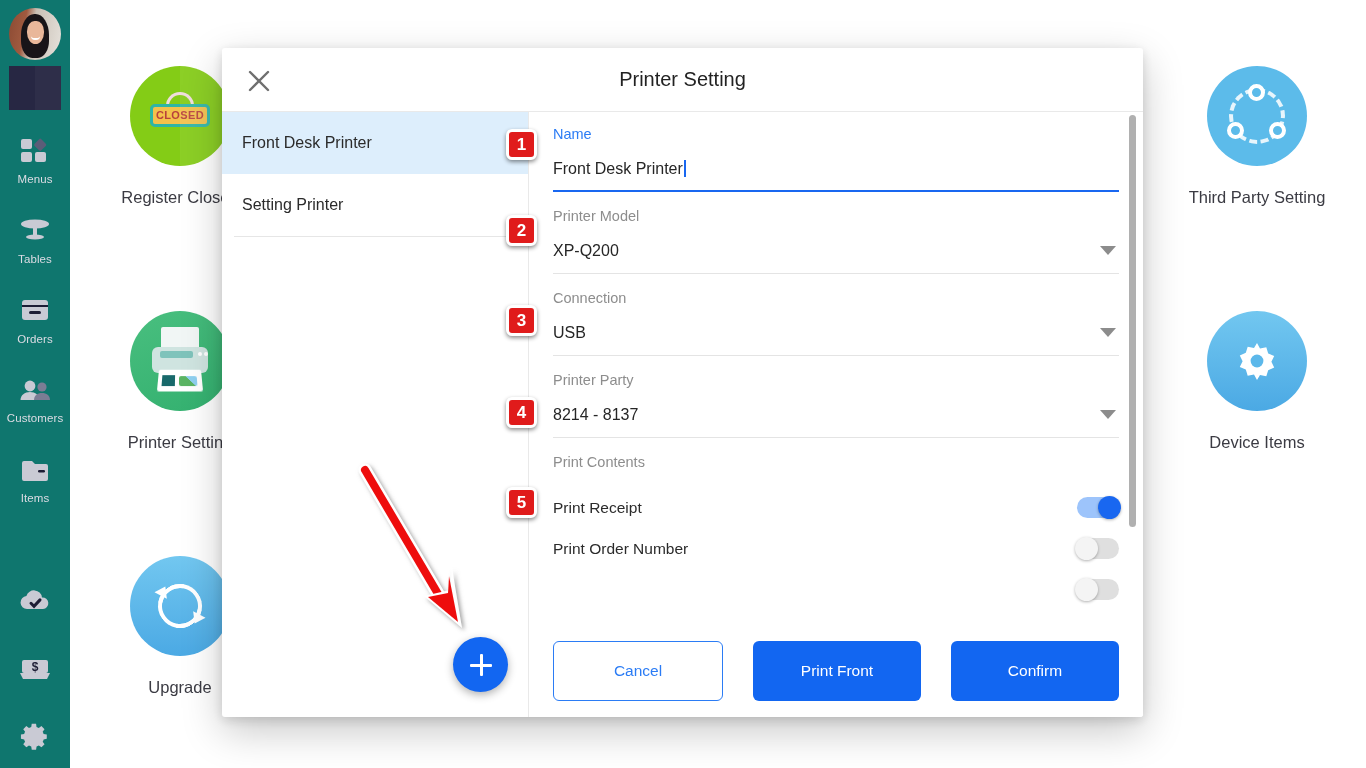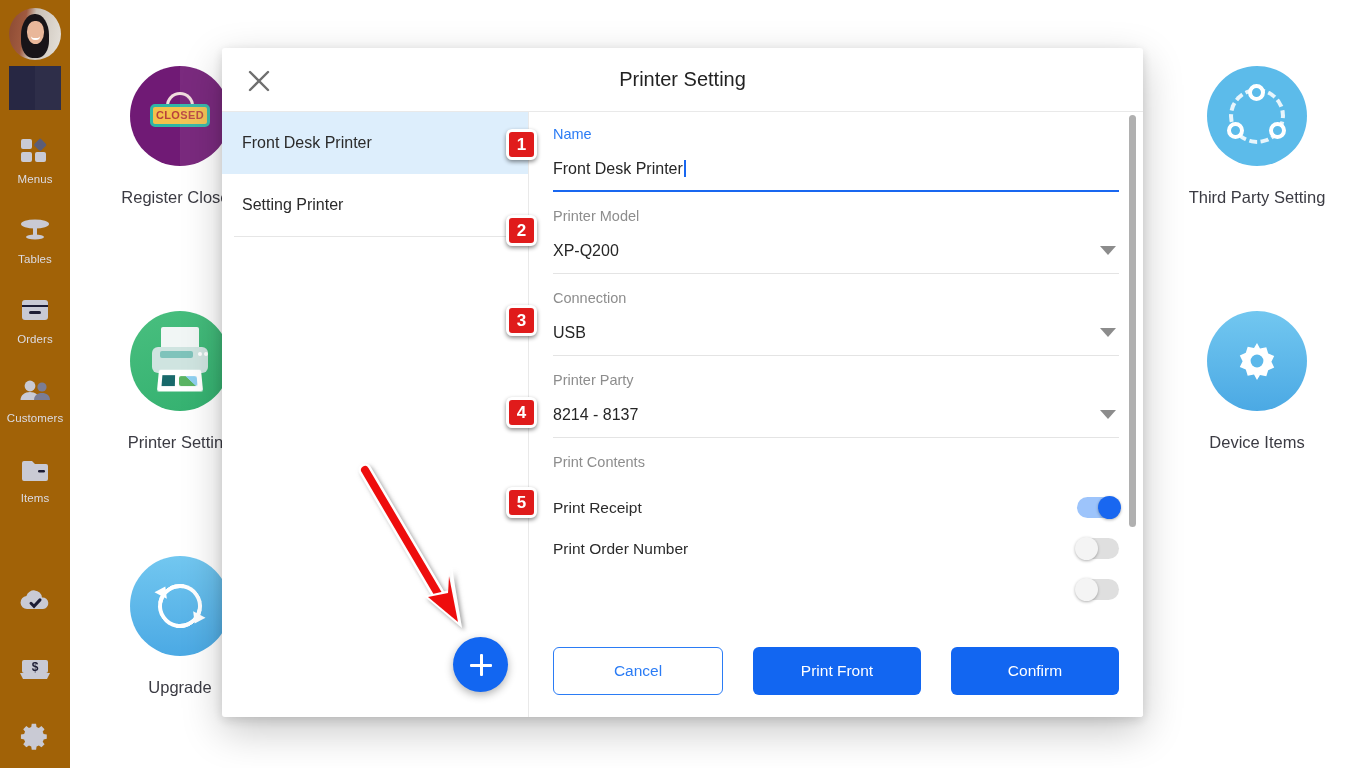--- a/index.html
+++ b/index.html
@@ -7,21 +7,21 @@
     width: 1366px; height: 768px;
     font-family: "Liberation Sans", sans-serif;
     background: #ffffff;
     overflow: hidden;
   }
   #root { position: relative; width: 1366px; height: 768px; }
 
   
   .rail {
     position: absolute; left: 0; top: 0; width: 70px; height: 768px;
-    background: #a16207;
+    background: #0f766e;
     display: flex; flex-direction: column; align-items: center;
   }
   .avatar {
     width: 52px; height: 52px; border-radius: 50%; margin-top: 8px;
     background:
       linear-gradient(100deg, #8b4a33 0%, #a05a3f 30%, #c9c0b5 46%, #e6e2dc 100%);
     position: relative; overflow: hidden; flex: none;
   }
   .avatar .hair {
     position: absolute; left: 12px; top: 6px; width: 28px; height: 44px;
@@ -57,21 +57,21 @@
   .tile .circle {
     width: 100px; height: 100px; border-radius: 50%; margin: 0 auto;
     position: relative; overflow: hidden;
   }
   .tile .cap {
     margin-top: 22px; font-size: 16.5px; color: #3b3b43;
     white-space: nowrap; overflow: hidden;
   }
 
   
-  .c-red { background: #701a75; }
+  .c-red { background: #84cc16; }
   .c-red::after {
     content:""; position:absolute; left:50%; top:0; width:50%; height:100%;
     background: rgba(255,255,255,0.07);
   }
   .hook { position:absolute; left:36px; top:26px; width:28px; height:14px;
     border-top: 3px solid #f0dcdc; border-left: 3px solid #f0dcdc; border-right: 3px solid #f0dcdc;
     border-radius: 14px 14px 0 0; border-bottom: none; }
   .closedsign {
     position:absolute; left:20px; top:38px; width:60px; height:23px;
     background:#f3c14b; border:3px solid #2eb5a5; border-radius:5px;
@@ -186,21 +186,21 @@
                   box-shadow:0 1px 3px rgba(0,0,0,.3); }
   .switch.on .knob { right:-2px; background:#1967f0; }
   .switch.off .knob { left:-2px; background:#f4f4f4; }
 
   .footer {
     position:absolute; left:0; right:0; bottom:0; height:92px;
     background:#fff; display:flex; align-items:center; gap:30px;
     padding:0 24px;
   }
   .btn {
-    flex:1; height:48px; border-radius:6px; font-size:15.5px;
+    flex:1; height:60px; border-radius:6px; font-size:15.5px;
     display:flex; align-items:center; justify-content:center; cursor:pointer;
   }
   .btn-outline { border:1px solid #2b7cf5; color:#2b7cf5; background:#fff; }
   .btn-fill { background:#1266f1; color:#fff; }
 
   
   .fab {
     position:absolute; left:453px; top:637px; width:55px; height:55px;
     border-radius:50%; background:#1266f1; box-shadow:0 3px 8px rgba(0,0,0,.3);
     display:flex; align-items:center; justify-content:center; cursor:pointer;

